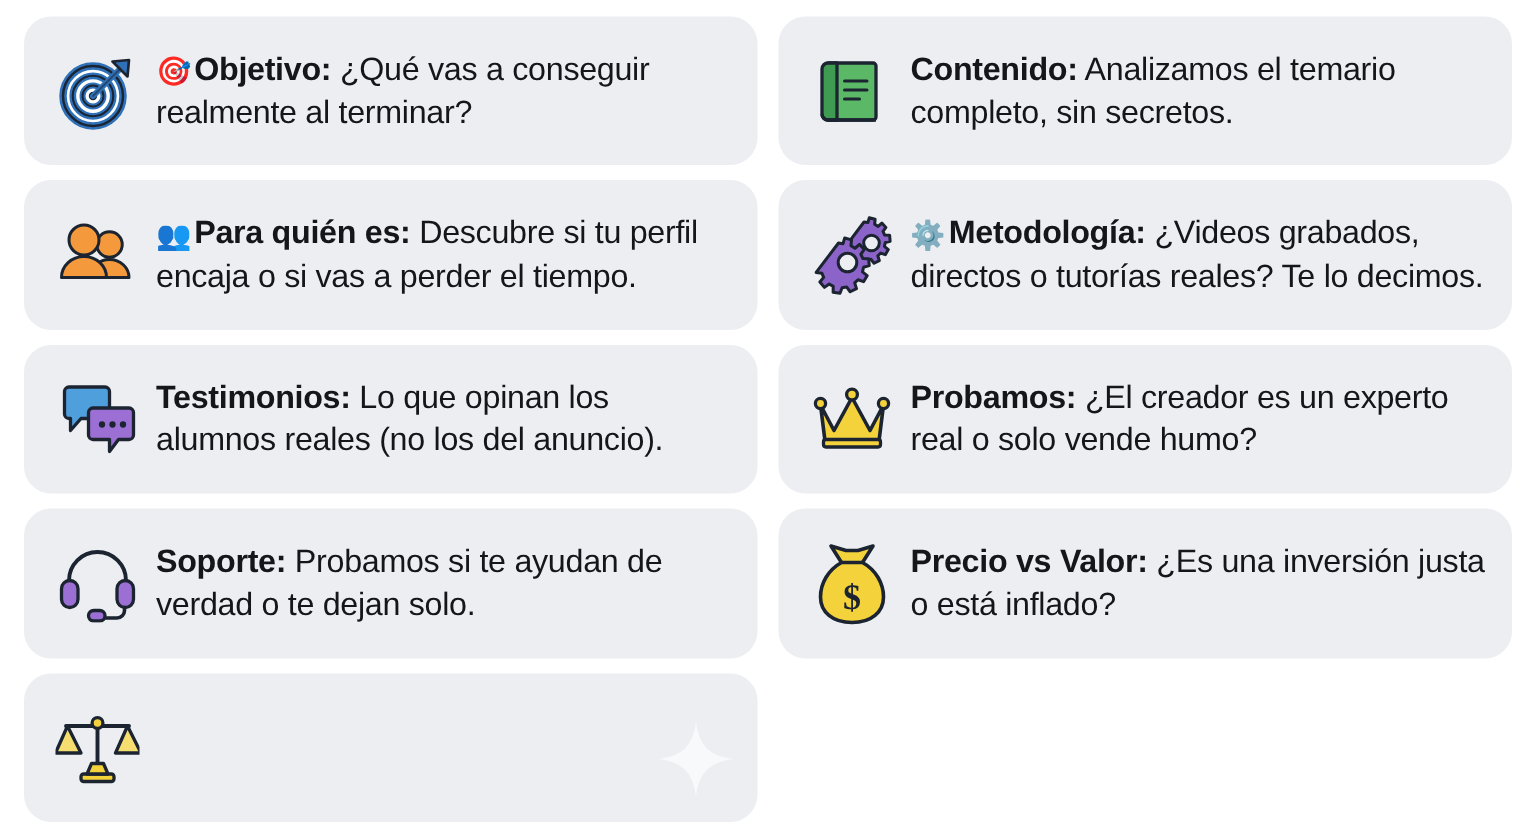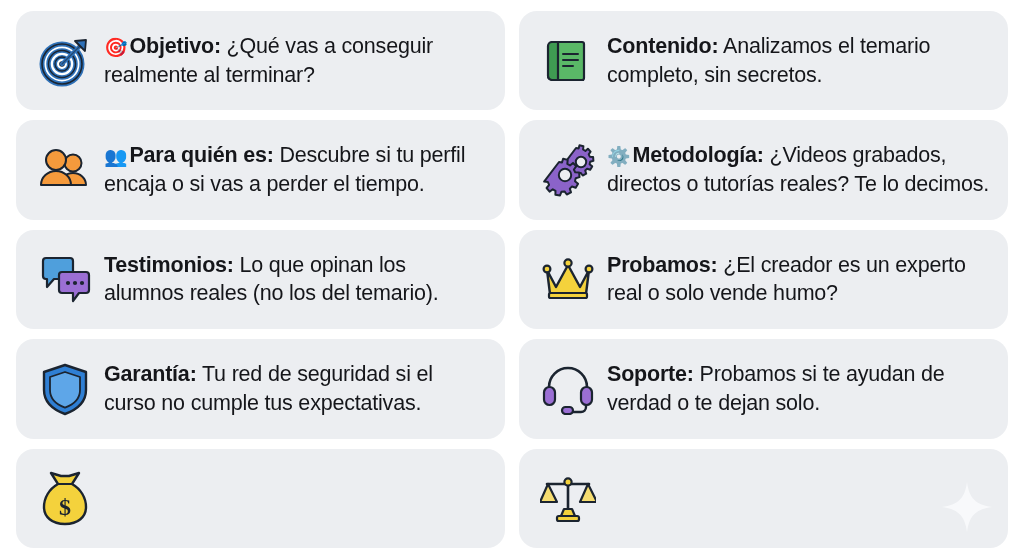--- a/index.html
+++ b/index.html
@@ -148,50 +148,39 @@
     <span class="icon-slot">
       <svg width="56" height="52" viewBox="0 0 56 52">
         <path d="M6 8 a3 3 0 0 1 3 -3 h24 a3 3 0 0 1 3 3 v15 a3 3 0 0 1 -3 3 h-16 l-7 8 v-8 h-1 a3 3 0 0 1 -3 -3 z" fill="#4f9fdc" stroke="#1b2430" stroke-width="2.2" stroke-linejoin="round"></path>
         <path d="M22 22 a3 3 0 0 1 3 -3 h24 a3 3 0 0 1 3 3 v15 a3 3 0 0 1 -3 3 h-7 l-6 8 v-8 h-11 a3 3 0 0 1 -3 -3 z" fill="#9b6fd4" stroke="#1b2430" stroke-width="2.2" stroke-linejoin="round"></path>
         <circle cx="31" cy="30" r="2.1" fill="#1b2430"></circle>
         <circle cx="38" cy="30" r="2.1" fill="#1b2430"></circle>
         <circle cx="45" cy="30" r="2.1" fill="#1b2430"></circle>
       </svg>
     </span>
     <div class="card-text">
-      <span class="lead">Testimonios:</span><span> Lo que opinan los alumnos reales (no los del temario).</span>
+      <span class="lead">Testimonios:</span><span> Lo que opinan los alumnos reales (no los del anuncio).</span>
     </div>
   </div>
 
   <div class="card">
     <span class="icon-slot">
       <svg width="56" height="50" viewBox="0 0 56 50">
         <path d="M7 16 L16 33 L28 11 L40 33 L49 16 L46 40 L10 40 Z" fill="#f4d23c" stroke="#1b2430" stroke-width="2.4" stroke-linejoin="round"></path>
         <rect x="9" y="39" width="38" height="5" rx="1.6" fill="#f4d23c" stroke="#1b2430" stroke-width="2.2"></rect>
         <circle cx="28" cy="9" r="3.6" fill="#f4d23c" stroke="#1b2430" stroke-width="2.2"></circle>
         <circle cx="7" cy="15" r="3.4" fill="#f4d23c" stroke="#1b2430" stroke-width="2.2"></circle>
         <circle cx="49" cy="15" r="3.4" fill="#f4d23c" stroke="#1b2430" stroke-width="2.2"></circle>
       </svg>
     </span>
     <div class="card-text">
       <span class="lead">Probamos:</span><span> ¿El creador es un experto real o solo vende humo?</span>
     </div>
   </div>
 
-  <div class="card">
-    <span class="icon-slot">
-      <svg width="50" height="56" viewBox="0 0 50 56">
-        <path d="M25 4 L46 11 v18 c0 13 -10 20 -21 24 C14 49 4 42 4 29 V11 Z" fill="#2f7fd4" stroke="#1b2430" stroke-width="2.4" stroke-linejoin="round"></path>
-        <path d="M25 11 L40 16 v13 c0 9.5 -7 14.7 -15 17.6 C17 43.7 10 38.5 10 29 V16 Z" fill="#5ea6e8" stroke="#1b2430" stroke-width="1.8" stroke-linejoin="round"></path>
-      </svg>
-    </span>
-    <div class="card-text">
-      <span class="lead">Garantía:</span><span> Tu red de seguridad si el curso no cumple tus expectativas.</span>
-    </div>
-  </div>
 
   <div class="card">
     <span class="icon-slot">
       <svg width="56" height="52" viewBox="0 0 56 52">
         <path d="M9 32 V24 a19 19 0 0 1 38 0 v8" fill="none" stroke="#1b2430" stroke-width="2.6" stroke-linecap="round"></path>
         <rect x="4" y="24" width="11" height="18" rx="5.5" fill="#9b6fd4" stroke="#1b2430" stroke-width="2.2"></rect>
         <rect x="41" y="24" width="11" height="18" rx="5.5" fill="#9b6fd4" stroke="#1b2430" stroke-width="2.2"></rect>
         <path d="M46 42 v2 a5 5 0 0 1 -5 5 h-8" fill="none" stroke="#1b2430" stroke-width="2.4" stroke-linecap="round"></path>
         <rect x="22" y="44" width="11" height="7" rx="3.5" fill="#9b6fd4" stroke="#1b2430" stroke-width="2.2"></rect>
       </svg>
@@ -202,20 +191,23 @@
   </div>
 
   <div class="card">
     <span class="icon-slot">
       <svg width="52" height="56" viewBox="0 0 52 56">
         <path d="M19 14 L12 3 l10 3 h8 l10 -3 -7 11 c9 5 14 14 14 23 0 10 -8 17 -21 17 S5 47 5 37 C5 28 10 19 19 14 Z" fill="#f4d23c" stroke="#1b2430" stroke-width="2.4" stroke-linejoin="round"></path>
         <path d="M19 14 h14" fill="none" stroke="#1b2430" stroke-width="2.2"></path>
         <text x="26" y="45" font-family="'Liberation Serif', serif" font-size="24" font-weight="bold" text-anchor="middle" fill="#1b2430">$</text>
       </svg>
     </span>
+    <div class="card-text">
+      <span class="lead">Precio vs Valor:</span><span> ¿Es una inversión justa o está inflado?</span>
+    </div>
   </div>
 
   <div class="card">
     <span class="icon-slot">
       <svg width="56" height="52" viewBox="0 0 56 52">
         <path d="M28 9 V45" stroke="#1b2430" stroke-width="2.6" stroke-linecap="round"></path>
         <path d="M7 12 H49" stroke="#1b2430" stroke-width="2.6" stroke-linecap="round"></path>
         <circle cx="28" cy="10" r="3.6" fill="#f4d23c" stroke="#1b2430" stroke-width="2.2"></circle>
         <path d="M7 12 L-1 30 h17 Z" transform="translate(1,0)" fill="#f6dd70" stroke="#1b2430" stroke-width="2.2" stroke-linejoin="round"></path>
         <path d="M49 12 L41 30 h17 Z" transform="translate(-1,0)" fill="#f6dd70" stroke="#1b2430" stroke-width="2.2" stroke-linejoin="round"></path>

